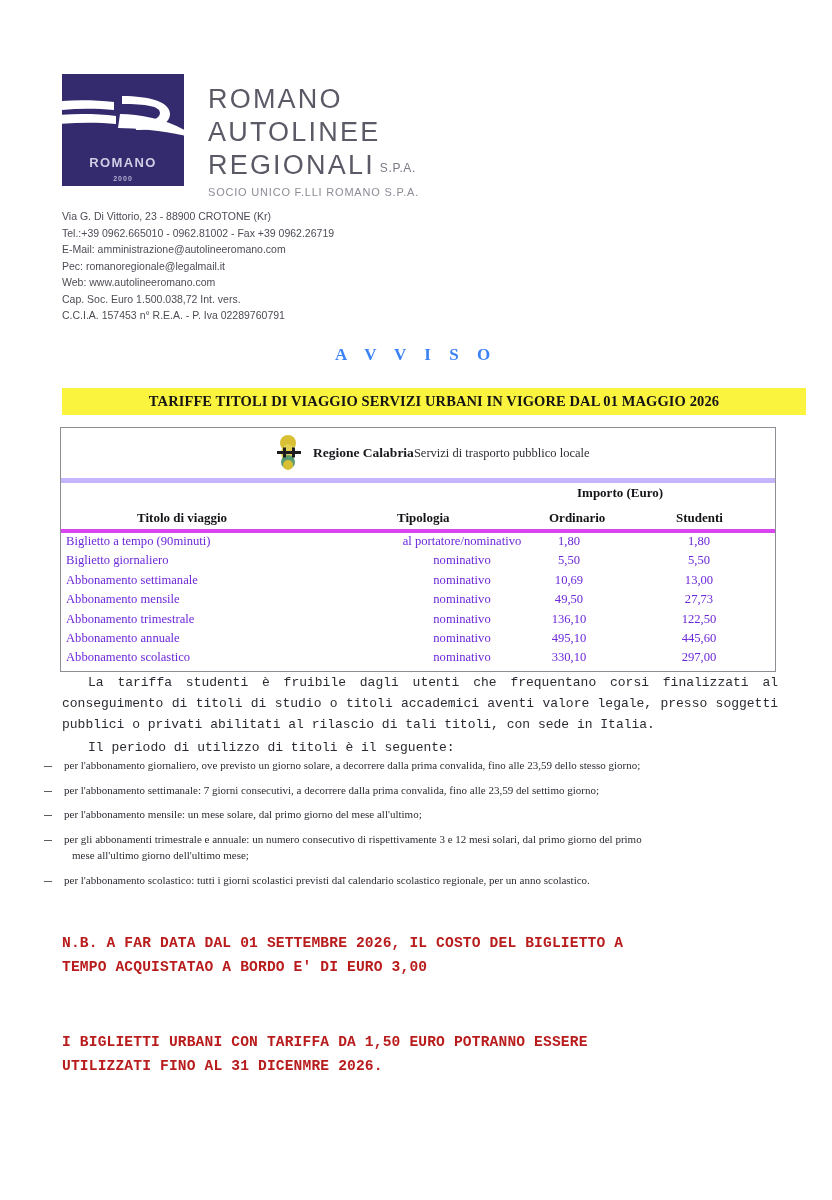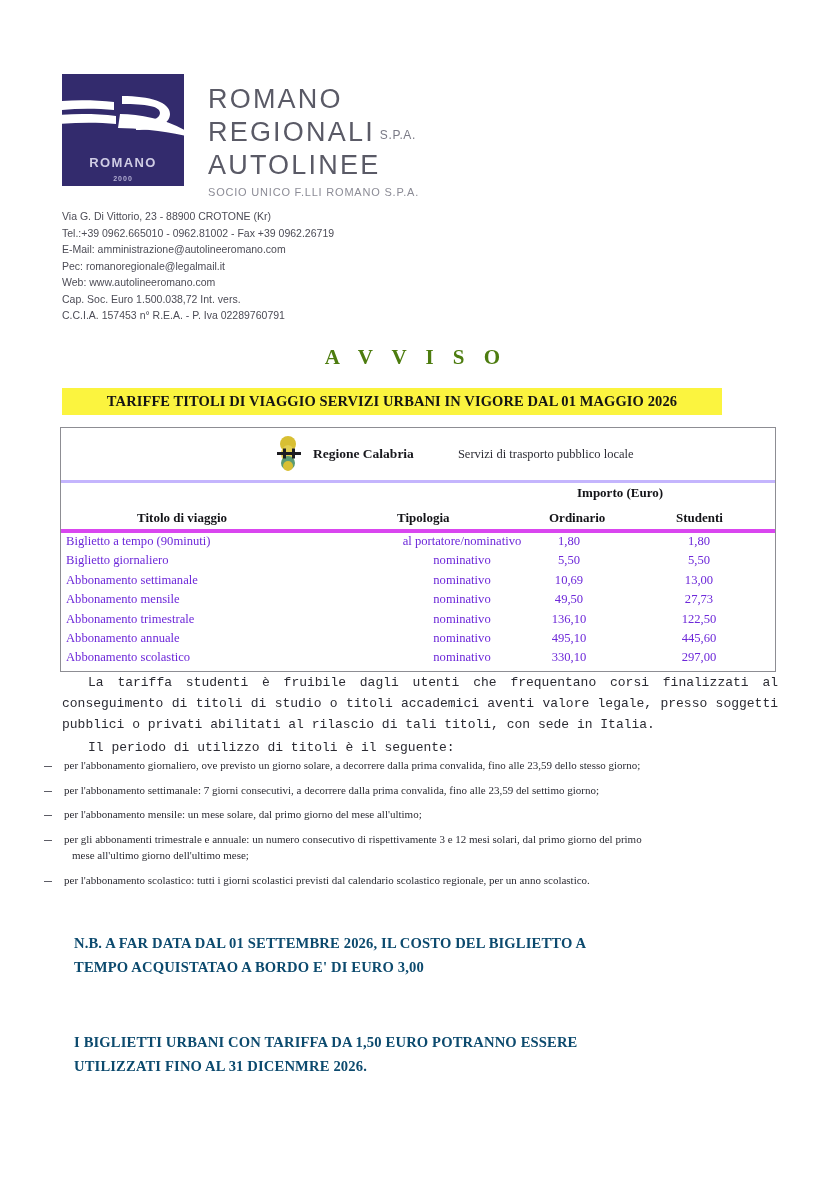--- a/index.html
+++ b/index.html
@@ -111,29 +111,29 @@
 
   
   .avviso {
     position: absolute;
     left: 0;
     right: 0;
     top: 345px;
     text-align: center;
     font-family: "Liberation Serif", serif;
     font-weight: bold;
-    font-size: 21px;
+    font-size: 17px;
     letter-spacing: 7px;
-    color: #4d7c0f;
+    color: #3b82f6;
   }
   .banner {
     position: absolute;
     left: 62px;
     top: 388px;
-    width: 660px;
+    width: 744px;
     background: #fbf43f;
     text-align: center;
     padding: 4px 0 5px 0;
     box-sizing: border-box;
   }
   .banner-text {
     font-family: "Liberation Serif", serif;
     font-weight: bold;
     font-size: 14.5px;
     letter-spacing: 0.1px;
@@ -146,21 +146,21 @@
     position: absolute;
     left: 60px;
     top: 427px;
     width: 716px;
     border: 1px solid #8d8d93;
     box-sizing: border-box;
     background: #fff;
   }
   .tbl-logorow {
     height: 55px;
-    border-bottom: 3px solid #c4b5fd;
+    border-bottom: 5px solid #c4b5fd;
     display: flex;
     align-items: center;
     padding-left: 212px;
     box-sizing: border-box;
   }
   .calabria-emblem {
     width: 30px;
     height: 38px;
     flex: 0 0 auto;
     margin-right: 10px;
@@ -169,21 +169,20 @@
     font-family: "Liberation Serif", serif;
     font-weight: bold;
     font-size: 13.5px;
     color: #17171c;
     white-space: nowrap;
   }
   .calabria-service {
     font-family: "Liberation Serif", serif;
     font-size: 12.5px;
     color: #2e2e36;
-    margin-left: 44px;
     white-space: nowrap;
   }
   .tbl-head {
     height: 46px;
     border-bottom: 4px solid #d946ef;
     position: relative;
   }
   .th {
     position: absolute;
     font-family: "Liberation Serif", serif;
@@ -259,27 +258,26 @@
     background: #5c5c66;
   }
   .bullet .btext { display: block; }
   .bullet .btext2 { display: block; padding-left: 8px; }
 
   
   .nb-block {
     position: absolute;
     left: 62px;
     width: 716px;
-    font-family: Liberation Serif, serif;
+    font-family: Liberation Mono, monospace;
     font-weight: bold;
     font-size: 14.6px;
-    color: #0c4a6e;
+    color: #b91c1c;
     line-height: 1.62;
     letter-spacing: 0.15px;
-    margin-left: 12px;
   }
   .nb-1 { top: 932px; }
   .nb-2 { top: 1031px; }
   .nb-block div { white-space: nowrap; }
 </style>
 </head>
 <body>
 
 <div class="page">
 
@@ -289,22 +287,22 @@
         <path d="M4 20 C30 8, 70 6, 104 10 L104 18 C74 15, 38 17, 14 26 Z" fill="#ffffff"></path>
         <path d="M2 32 C32 22, 72 20, 106 24 L106 32 C76 29, 36 31, 10 40 Z" fill="#ffffff"></path>
         <path d="M112 4 C140 4, 160 10, 160 22 C160 32, 146 38, 126 38 L126 30 C140 30, 150 27, 150 21 C150 14, 136 12, 112 12 Z" fill="#ffffff"></path>
         <path d="M110 22 C134 22, 168 30, 186 46 C160 40, 130 36, 108 36 Z" fill="#ffffff"></path>
       </svg>
       <div class="logo-badge-text">ROMANO</div>
       <div class="logo-badge-year">2000</div>
     </div>
     <div class="brand">
       <div class="brand-line">ROMANO</div>
+      <div class="brand-line">AUTOLINEE</div>
       <div class="brand-line"><span>REGIONALI</span><span class="spa">S.P.A.</span></div>
-      <div class="brand-line">AUTOLINEE</div>
       <div class="brand-sub">SOCIO UNICO F.LLI ROMANO S.P.A.</div>
     </div>
   </div>
 
   <div class="contact">
     <div>Via G. Di Vittorio, 23 - 88900 CROTONE (Kr)</div>
     <div>Tel.:+39 0962.665010 - 0962.81002 - Fax +39 0962.26719</div>
     <div>E-Mail: amministrazione@autolineeromano.com</div>
     <div>Pec: romanoregionale@legalmail.it</div>
     <div>Web: www.autolineeromano.com</div>

